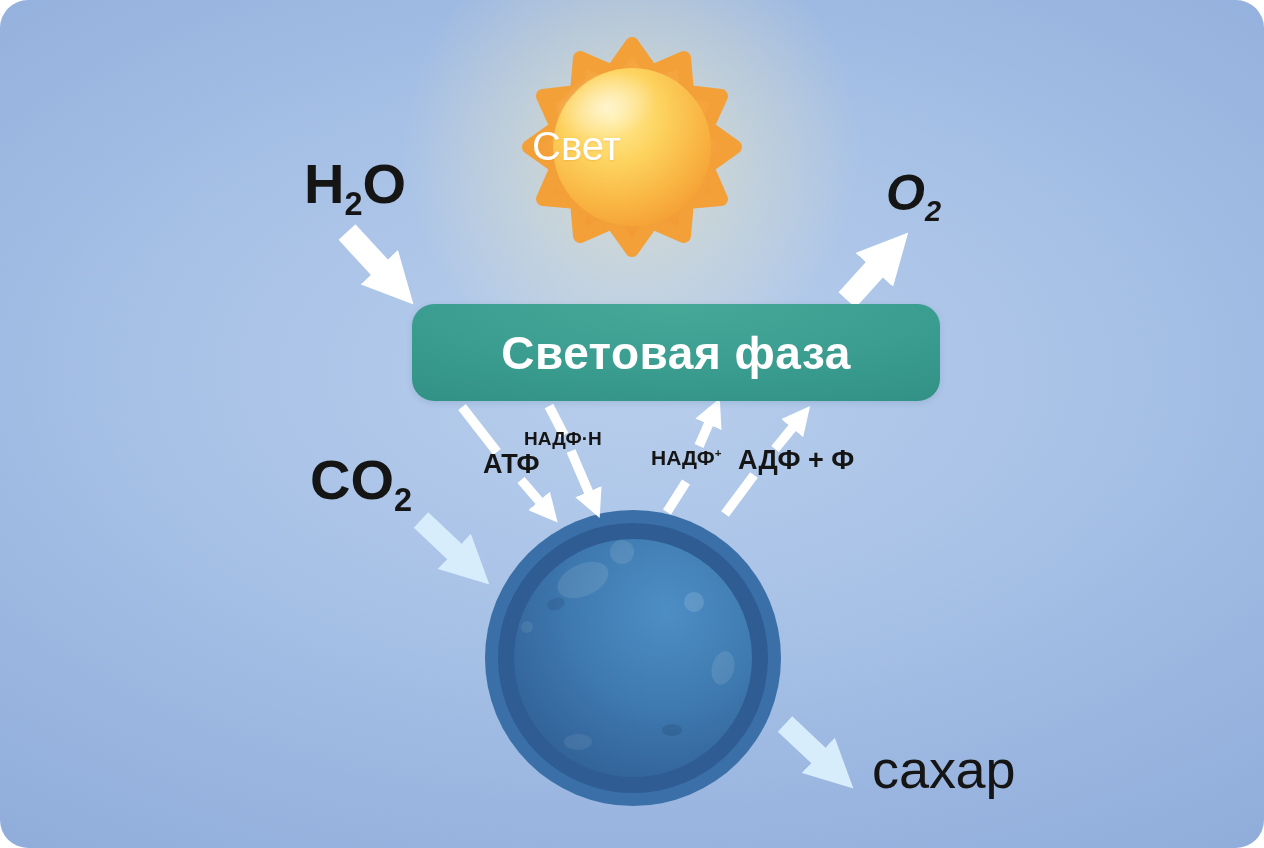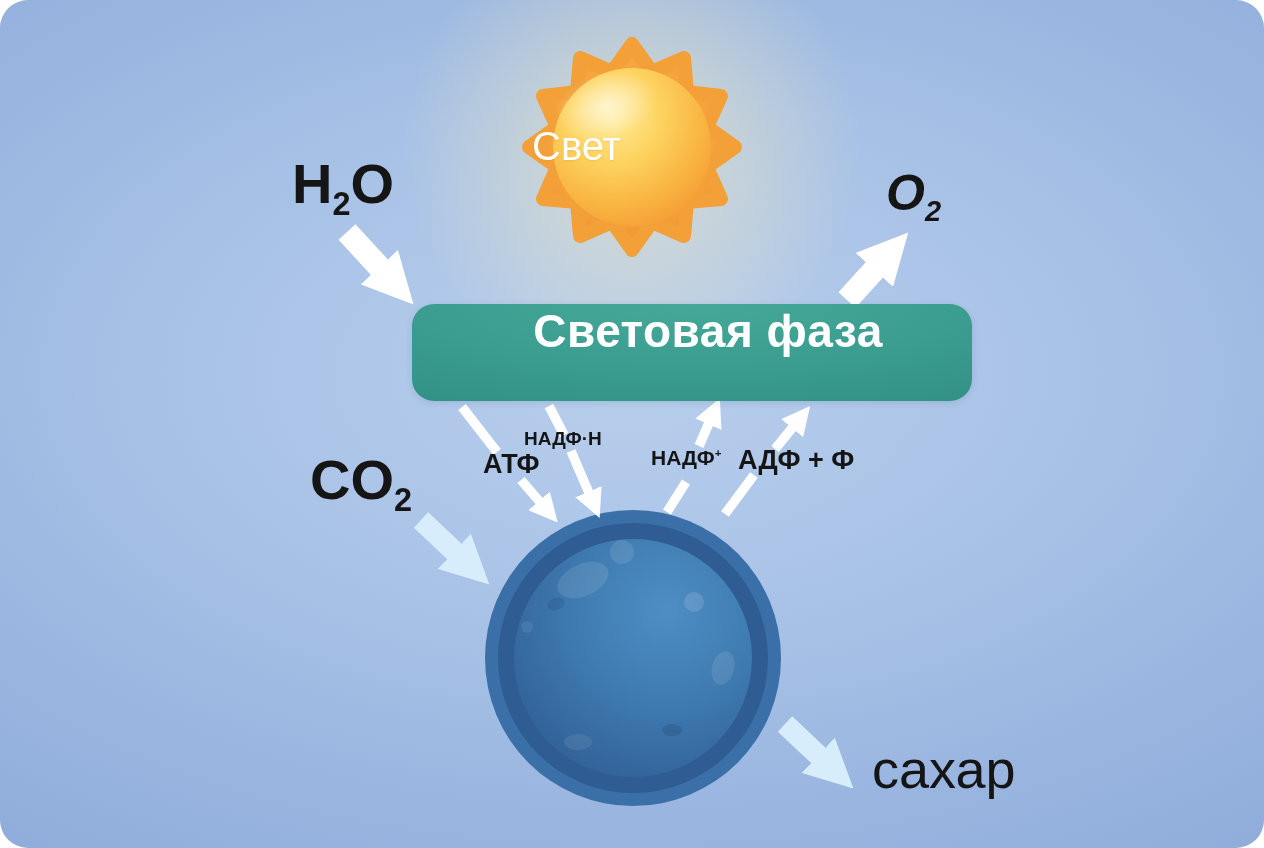--- a/index.html
+++ b/index.html
@@ -16,40 +16,39 @@
   .layer { position: absolute; left: 0; top: 0; width: 1264px; height: 848px; }
   .lbl {
     position: absolute;
     color: #151515;
     font-weight: 700;
     white-space: nowrap;
     line-height: 1;
   }
   .lbl sub { font-size: 0.58em; line-height: 0; }
   .lbl sup { font-size: 0.55em; line-height: 0; }
-  .lbl-h2o   { left: 292px; top: 156px; font-size: 56px; }
+  .lbl-h2o   { left: 304px; top: 156px; font-size: 56px; }
   .lbl-o2    { left: 886px; top: 168px; font-size: 50px; font-style: italic; }
   .lbl-co2   { left: 310px; top: 452px; font-size: 56px; }
   .lbl-sugar { left: 872px; top: 742px; font-size: 54px; font-weight: 400; }
   .lbl-atf   { left: 483px; top: 451px; font-size: 27px; }
   .lbl-nadfh { left: 524px; top: 429px; font-size: 19px; }
   .lbl-nadfp { left: 651px; top: 447px; font-size: 21px; }
   .lbl-adff  { left: 738px; top: 447px; font-size: 27px; }
   .sun-label {
     position: absolute; left: 532px; top: 124px; width: 200px;
     text-align: left; color: #ffffff; font-size: 40px; font-weight: 400;
     text-shadow: 0 1px 2px rgba(230,150,40,0.35);
   }
   .light-box {
     position: absolute; left: 412px; top: 304px; width: 528px; height: 97px;
     border-radius: 22px;
     background: radial-gradient(ellipse 90% 120% at 50% 0%, #45a897 0%, #3a9d90 55%, #319184 100%);
-    display: flex; align-items: flex-start; justify-content: center;
+    display: flex; align-items: center; justify-content: center;
     box-shadow: 0 2px 6px rgba(50,90,120,0.15);
-    padding-left: 32px;
   }
   .light-box .phase-text {
     color: #ffffff; font-size: 46px; font-weight: 700; letter-spacing: 0.5px;
   }
   .dark-label {
     position: absolute; left: 493px; top: 610px; width: 280px;
     text-align: center; color: #ffffff; font-size: 42px; font-weight: 700;
     line-height: 50px;
   }
   .dark-label span { display: block; }

